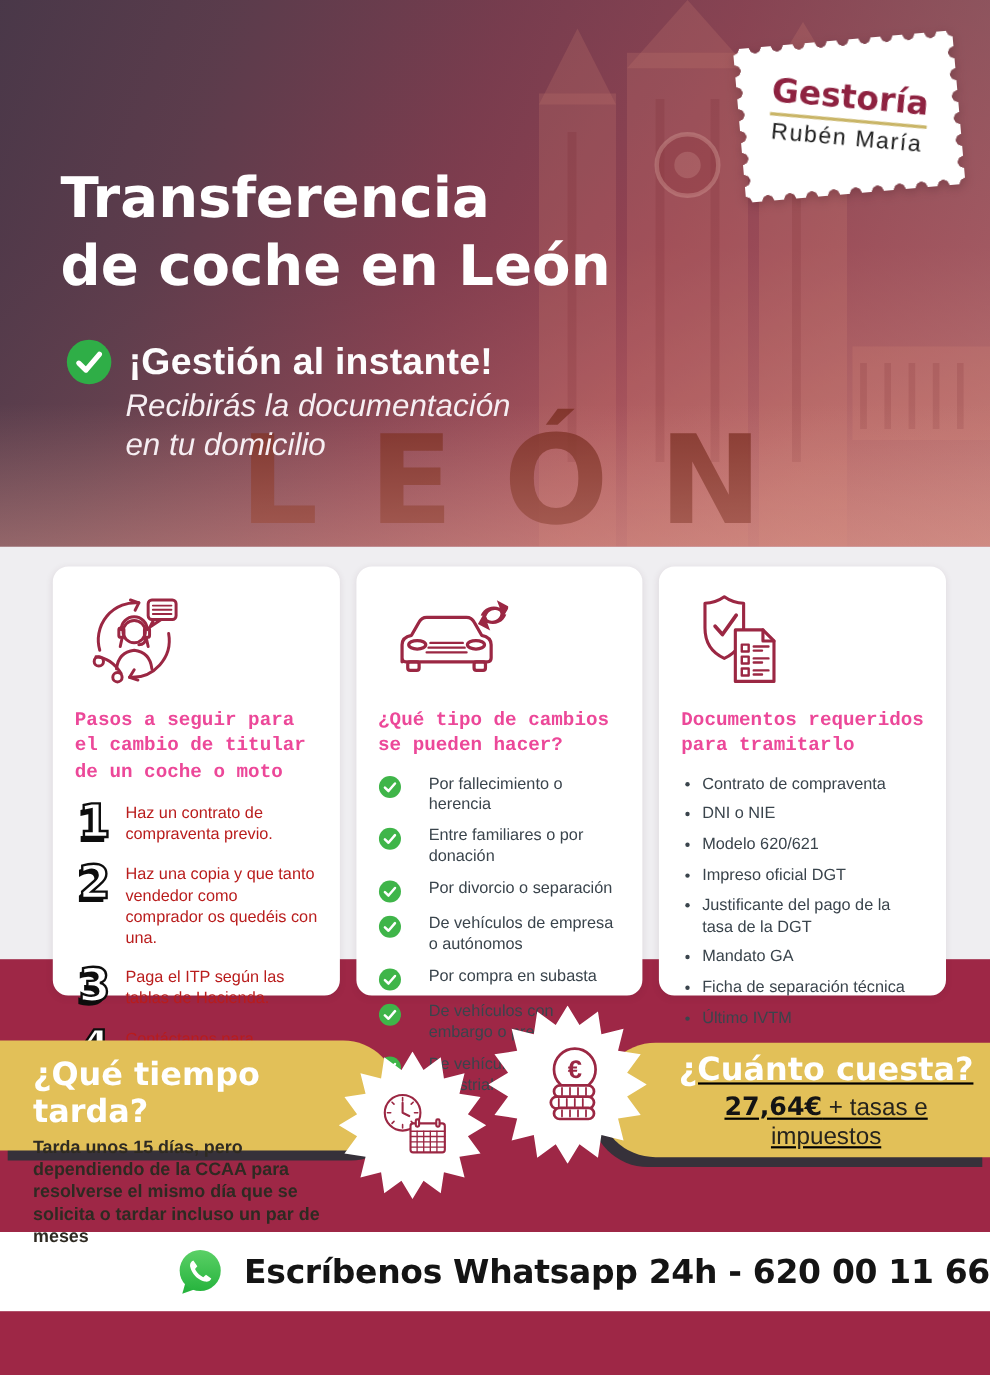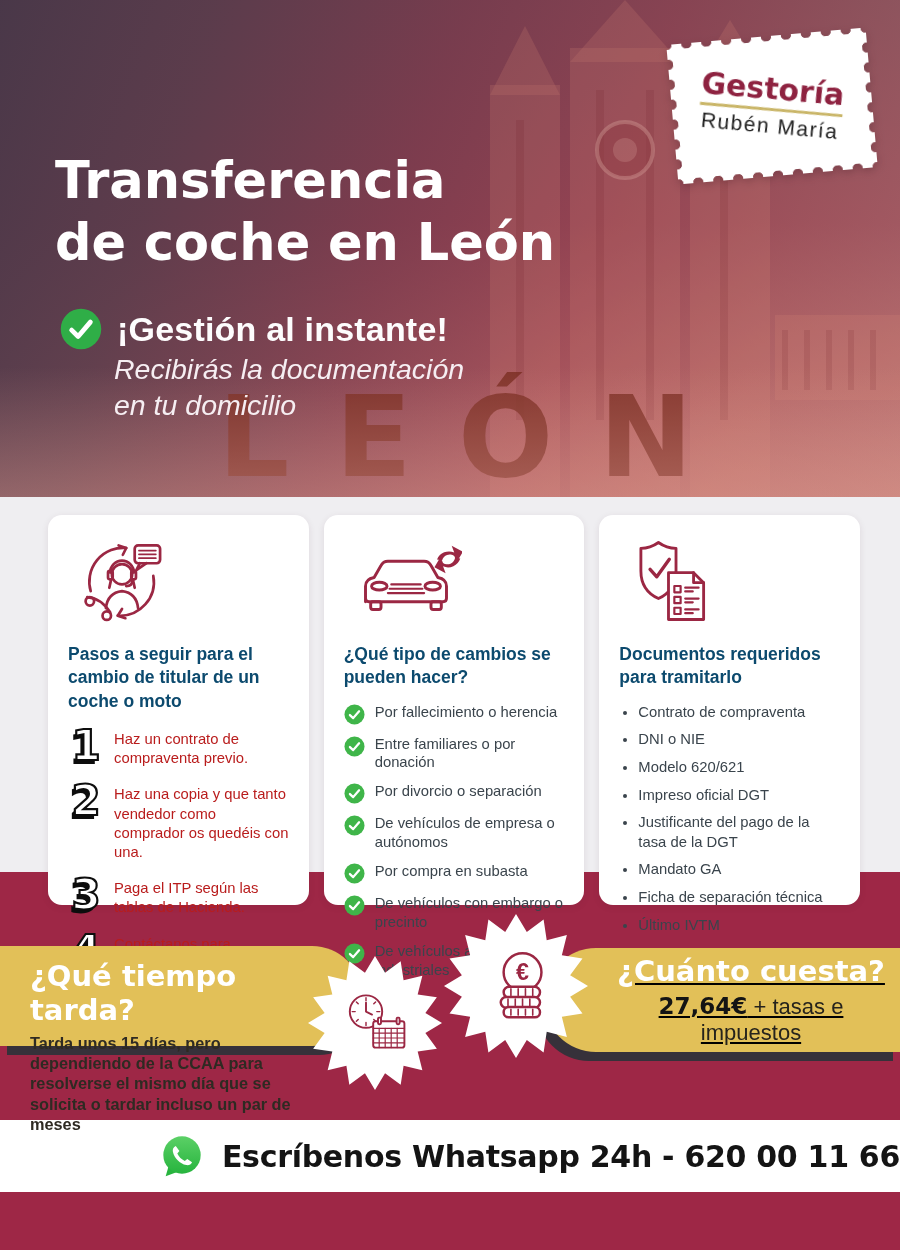--- a/index.html
+++ b/index.html
@@ -78,34 +78,34 @@
   .cards{
     position:absolute; top:515px; left:48px; width:812px; height:390px;
     display:flex; gap:15px; z-index:2;
   }
   .card{
     flex:1; background:#fff; border-radius:14px; padding:20px 20px 14px;
     box-shadow:0 2px 7px rgba(70,30,45,.10);
   }
   .card-icon{ height:88px; margin:2px 0 8px 6px; }
   .card h3{
-    font-family:Liberation Sans, sans-serif; font-weight:700;
-    font-size:17.5px; line-height:1.33; color:#0c4a6e; margin:6px 0 13px;
+    font-family:Liberation Mono, monospace; font-weight:700;
+    font-size:17.5px; line-height:1.33; color:#ec4899; margin:6px 0 13px;
   }
   .step{ display:flex; gap:10px; align-items:flex-start; margin-bottom:13px; }
   .step-num{
     flex:0 0 36px; text-align:center;
     font-family:"DejaVu Sans", sans-serif; font-weight:900;
     font-size:42px; line-height:.95; color:#ffffff;
     -webkit-text-stroke:2.2px #0d0d0d;
     text-shadow:-3px 4px 0 #0d0d0d;
   }
   .step-text{ font-size:14.8px; line-height:1.3; color:#b91c1c; padding-top:4px; }
 
-  .chk{ display:flex; gap:10px; align-items:flex-start; margin-bottom:10px; }
+  .chk{ display:flex; gap:25px; align-items:flex-start; margin-bottom:10px; }
   .chk svg{ flex:0 0 21px; margin-top:1px; }
   .chk-label{ font-size:14.8px; line-height:1.28; color:#3a444c; }
 
   .docs{ list-style:disc; padding-left:19px; margin-top:4px; }
   .docs li{ font-size:14.8px; line-height:1.3; color:#3a444c; margin-bottom:8.5px; }
 
   
   .banner-time{
     position:absolute; top:946px; left:0; width:362px; height:100px;
     background:#e2c058; border-radius:0 52px 52px 0;

